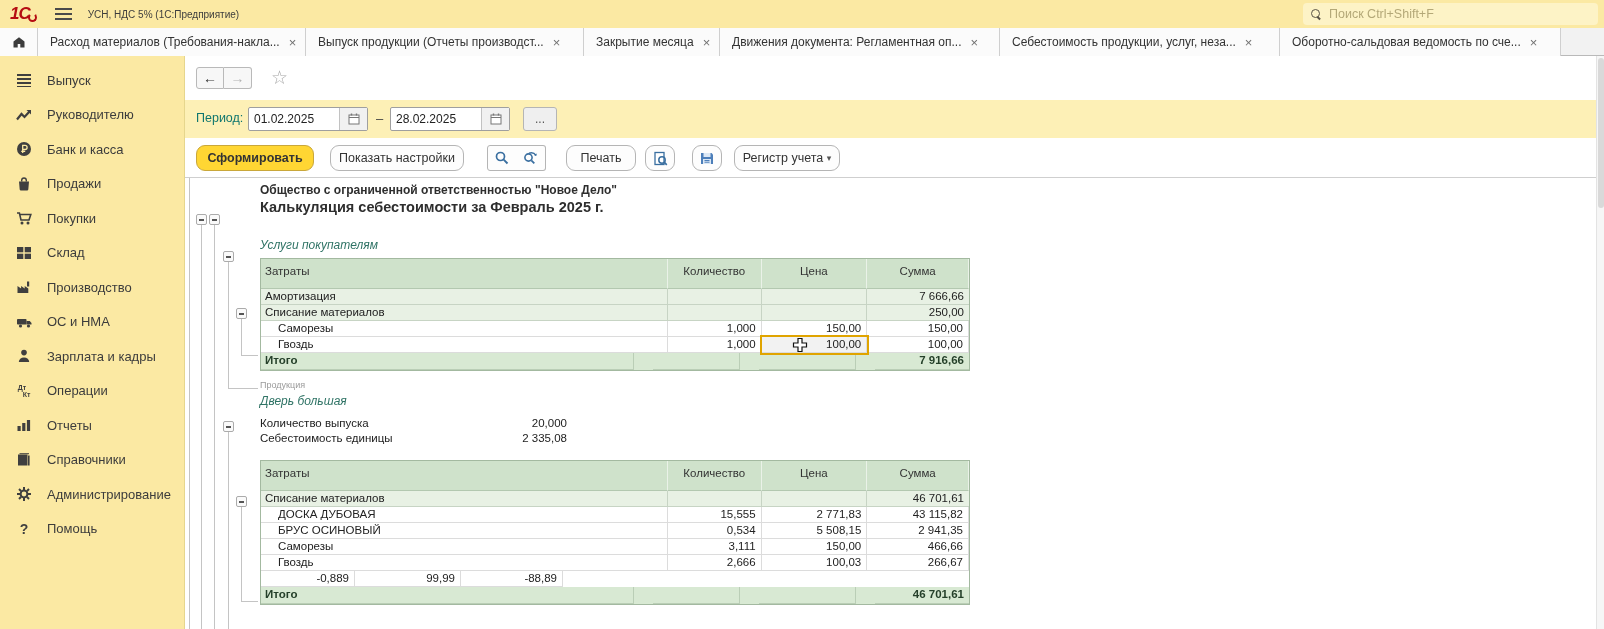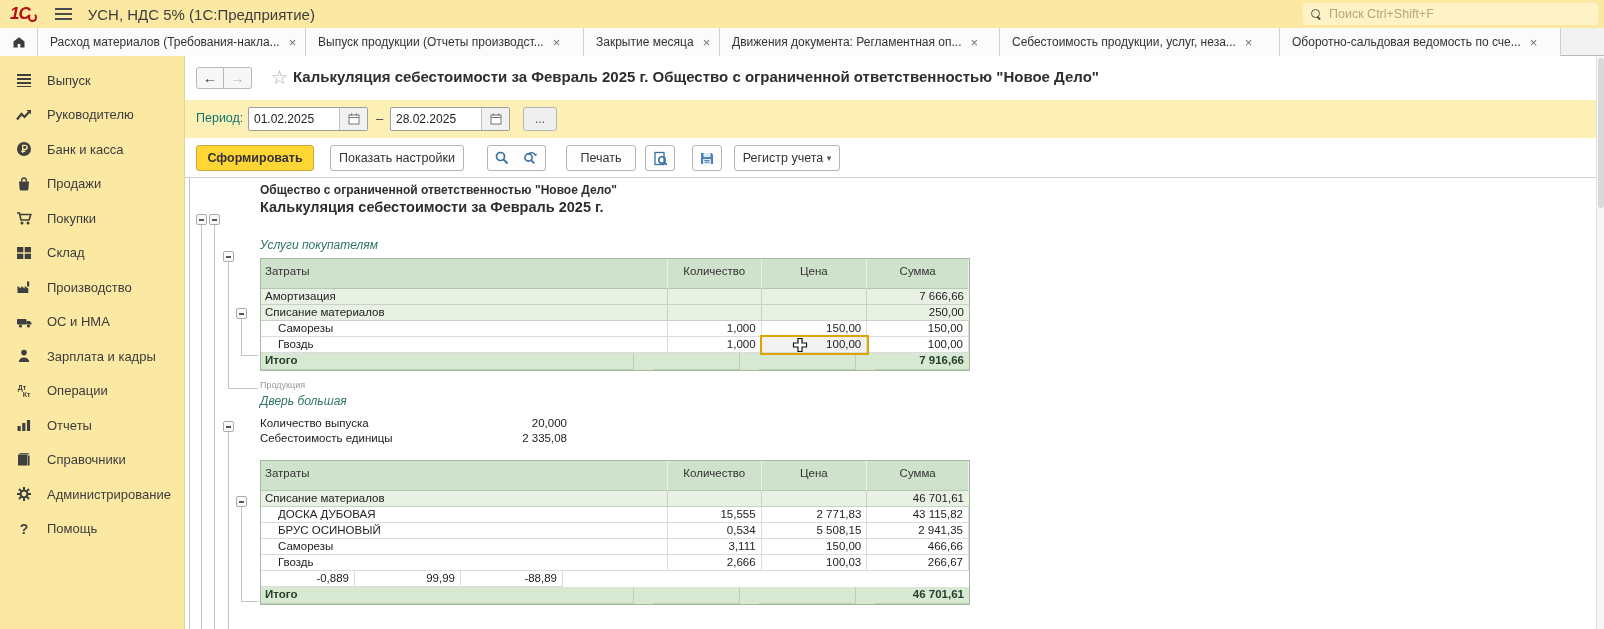--- a/index.html
+++ b/index.html
@@ -5,21 +5,21 @@
   * { margin:0; padding:0; box-sizing:border-box; }
   html,body { width:1604px; height:629px; overflow:hidden; }
   body { font-family:"Liberation Sans", sans-serif; background:#fff; position:relative; }
 
   
   .topbar { position:absolute; left:0; top:0; width:1604px; height:28px; background:#fbe9a3; display:flex; align-items:center; }
   .logo { margin-left:10px; font-weight:bold; font-style:italic; font-size:17px; color:#b50d12; letter-spacing:-1px; display:flex; align-items:center; }
   .logo .swirl { width:9px; height:9px; border:2px solid #b50d12; border-top-color:transparent; border-radius:50%; margin-left:-2px; margin-top:6px; }
   .burger { margin-left:18px; width:17px; height:12px; display:flex; flex-direction:column; justify-content:space-between; cursor:pointer;}
   .burger i { display:block; height:2px; background:#4a4a4a; }
-  .win-title { margin-left:16px; font-size:15px; color:#3d3d3d; }
+  .win-title { margin-left:16px; font-size:10px; color:#3d3d3d; }
   .searchbox { position:absolute; right:6px; top:3px; width:295px; height:22px; background:#fdf3c6; border-radius:4px; display:flex; align-items:center; padding:0 8px; }
   .searchbox input { flex:1; border:none; background:transparent; outline:none; font-size:12.5px; color:#6e6345; font-family:"Liberation Sans",sans-serif; }
   .searchbox input::placeholder { color:#b4a878; }
   .mag { width:11px; height:11px; position:relative; margin-right:7px; }
   .mag::before { content:""; position:absolute; left:0; top:0; width:7px; height:7px; border:1.8px solid #5a5345; border-radius:50%; }
   .mag::after { content:""; position:absolute; left:7px; top:7px; width:4px; height:1.8px; background:#5a5345; transform:rotate(45deg); transform-origin:0 0; }
 
   
   .tabbar { position:absolute; left:0; top:28px; width:1604px; height:28px; background:#f2f2f2; border-bottom:1px solid #b9b9b9; display:flex; }
   .hometab { width:38px; height:28px; border-right:1px solid #cfcfcf; background:#fbfbfb; display:flex; align-items:center; justify-content:center; cursor:pointer; }
@@ -48,21 +48,21 @@
   .period-row { position:absolute; left:185px; top:100px; width:1419px; height:38px; background:#fdf0b6; }
   .period-label { position:absolute; left:11px; top:11px; font-size:12.5px; color:#0f766e; }
   .datefield { position:absolute; top:7px; height:24px; width:120px; background:#fff; border:1px solid #9f9f9f; border-radius:2px; display:flex; }
   .datefield input { width:90px; border:none; outline:none; font-size:12px; padding:0 5px; color:#222; font-family:"Liberation Sans",sans-serif; background:transparent;}
   .calbtn { width:28px; border-left:1px solid #c2c2c2; background:#f1f1f1; display:flex; align-items:center; justify-content:center; cursor:pointer; }
   .dash { position:absolute; left:191px; top:11px; font-size:13px; color:#444; }
   .dotsbtn { position:absolute; left:338px; top:7px; width:34px; height:24px; background:#efefef; border:1px solid #b5b5b5; border-radius:3px; font-size:12px; color:#555; display:flex; align-items:center; justify-content:center; cursor:pointer; }
 
   
   .toolbar { position:absolute; left:185px; top:138px; width:1419px; height:40px; background:#fff; border-bottom:1px solid #cfcfcf; }
-  .tbtn { position:absolute; top:7px; height:26px; background:#fdfdfd; border:1px solid #b5b5b5; border-radius:3px; font-size:12.5px; color:#333; display:flex; align-items:center; justify-content:center; cursor:pointer; }
+  .tbtn { position:absolute; top:7px; height:26px; background:#fdfdfd; border:1px solid #b5b5b5; border-radius:9px; font-size:12.5px; color:#333; display:flex; align-items:center; justify-content:center; cursor:pointer; }
   .tbtn.primary { background:#ffd633; border-color:#c9a73a; font-weight:bold; }
 
   
   .canvas { position:absolute; left:185px; top:178px; width:1411px; height:451px; background:#fff; font-size:11.5px; color:#222; }
   .gline { position:absolute; background:#c4c4c4; }
   .gbox { position:absolute; width:11px; height:11px; background:#fafafa; border:1px solid #ababab; border-radius:2px; cursor:pointer; }
   .gbox::after { content:""; position:absolute; left:2px; top:4px; width:5px; height:1.5px; background:#555; }
 
   .org-name { position:absolute; left:75px; top:5px; font-size:12px; font-weight:bold; color:#2e2e2e;text-align:right; }
   .rpt-title { position:absolute; left:75px; top:21px; font-size:14.5px; font-weight:bold; color:#2e2e2e; }
@@ -289,21 +289,20 @@
     <span>Помощь</span>
   </div>
 </div>
 
 <div class="content-head">
   <div class="navbtns">
     <div class="navbtn back">←</div>
     <div class="navbtn fwd">→</div>
   </div>
   <div class="star">☆</div>
-  <div class="view-title">Калькуляция себестоимости за Февраль 2025 г. Общество с ограниченной ответственностью "Новое Дело"</div>
 </div>
 
 <div class="period-row">
   <span class="period-label">Период:</span>
   <div class="datefield" style="left:63px">
     <input value="01.02.2025" style="">
     <span class="calbtn">
         <svg width="12" height="12" viewBox="0 0 12 12">
           <rect x="1" y="2" width="10" height="9" fill="#fff" stroke="#777"></rect>
           <line x1="1" y1="4.5" x2="11" y2="4.5" stroke="#777"></line>

